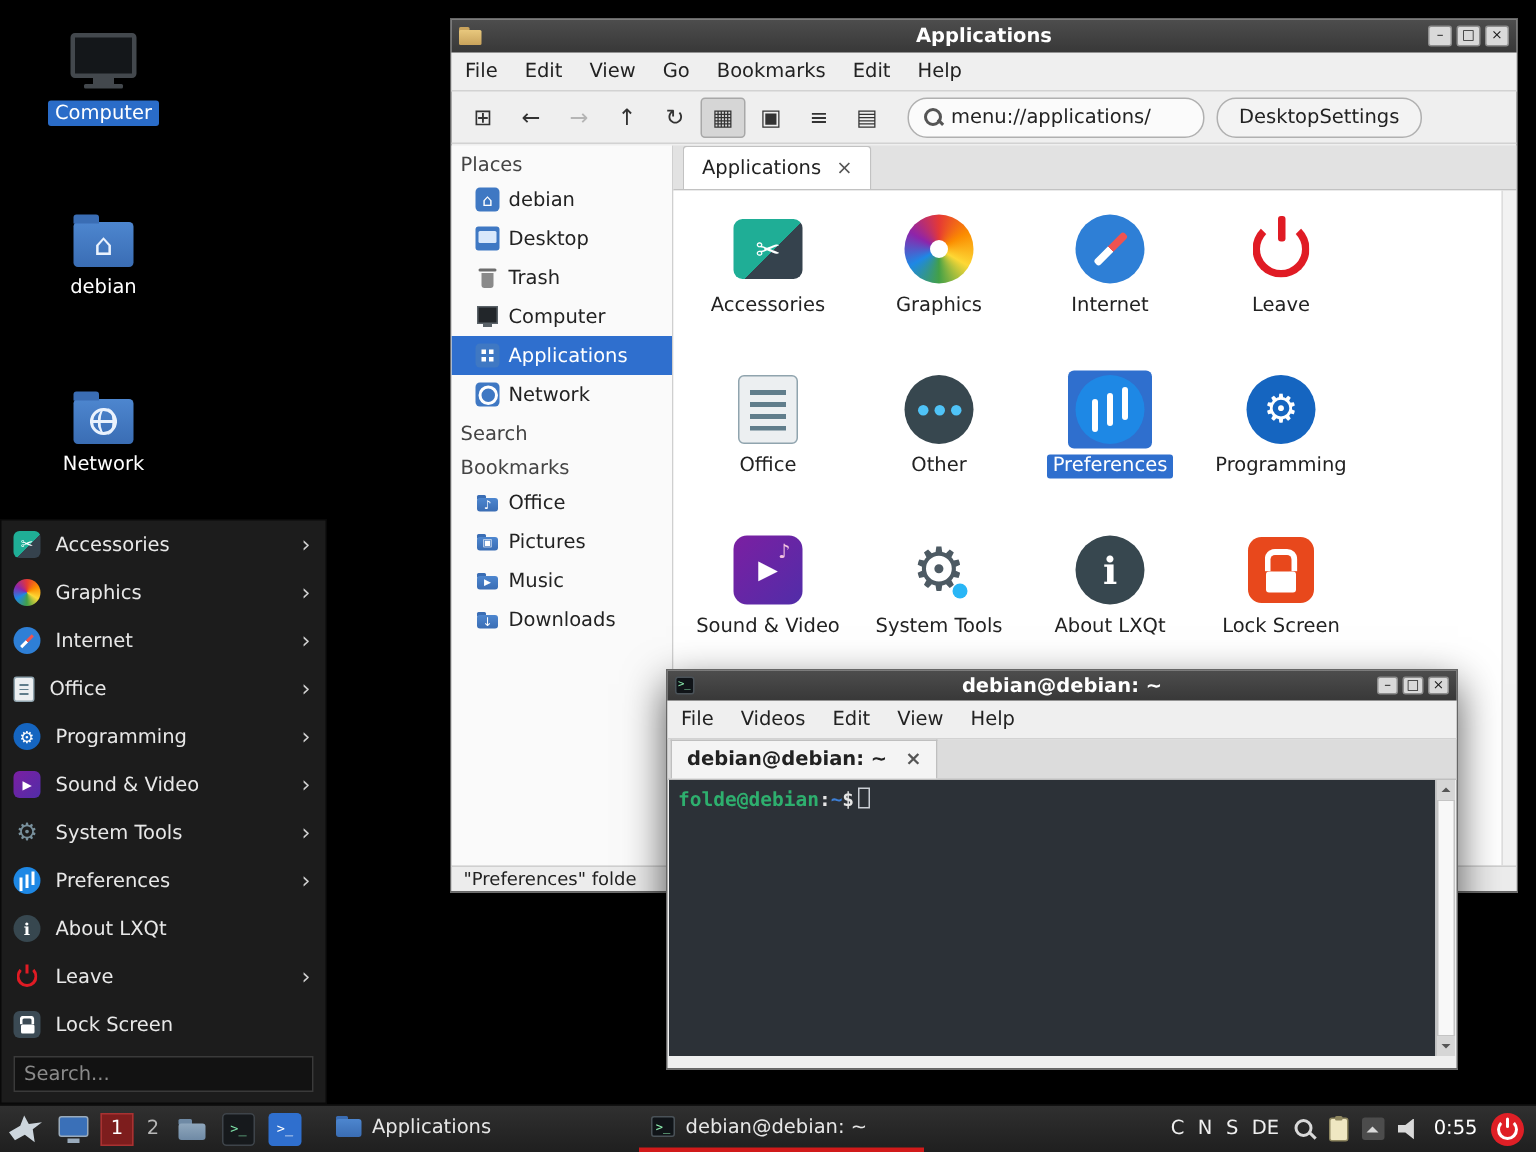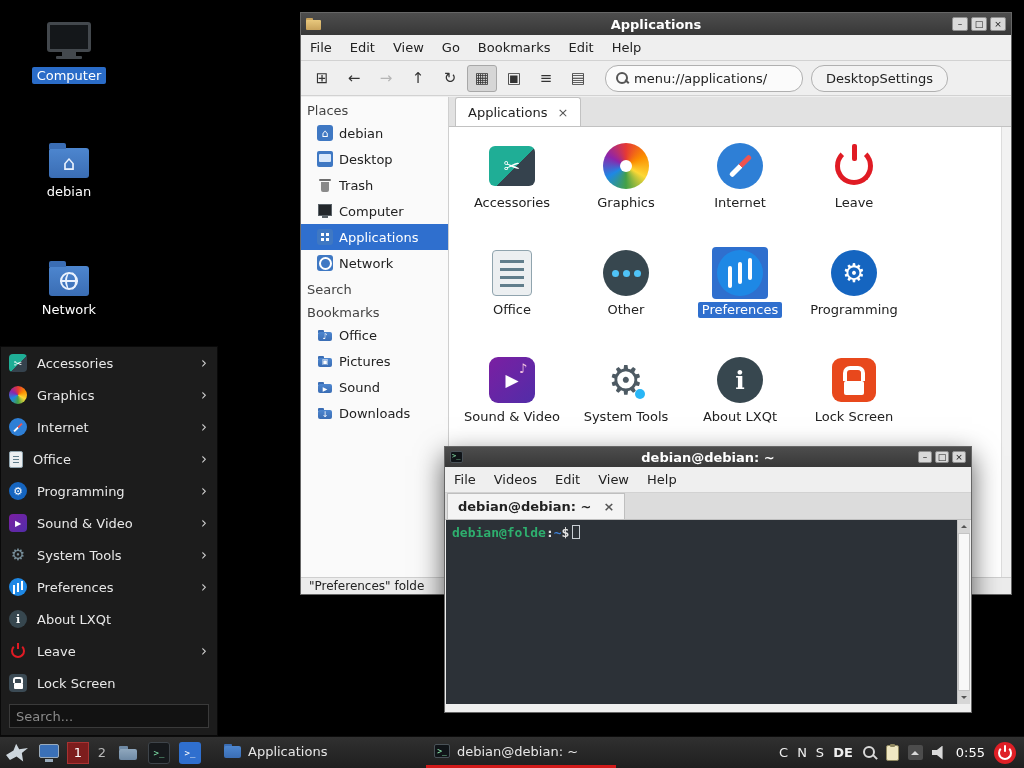--- a/index.html
+++ b/index.html
@@ -201,21 +201,21 @@
 .task.active{border-bottom-color:#d11a1a}
 .task-apps{width:205px;margin-left:8px}
 .task-term{width:190px}
 .t-folder{width:17px;height:14px;position:relative;flex:none}
 .t-folder::before{content:"";position:absolute;left:0;top:0;width:8px;height:4px;background:#3a6db4;border-radius:1px}
 .t-folder::after{content:"";position:absolute;left:0;top:2px;right:0;bottom:0;background:linear-gradient(#4d86cf,#3a6db4);border-radius:2px}
 .t-term{width:16px;height:14px;background:#101418;border:1px solid #4a5258;border-radius:2px;display:flex;align-items:center;justify-content:center;flex:none}
 .t-term::after{content:">_";font-size:8px;color:#8ef0b0;font-family:"DejaVu Sans Mono",monospace}
 .tray{margin-left:auto;display:flex;align-items:center;gap:9px;padding-right:5px}
 .kbd{font-size:13px;color:#efefef}
-.kbd-layout{font-weight:bold}
+.kbd-layout{font-weight:normal}
 .tr-mag{width:15px;height:15px;position:relative}
 .tr-mag::before{content:"";position:absolute;left:1px;top:1px;width:8px;height:8px;border:2px solid #d9d9d9;border-radius:50%}
 .tr-mag::after{content:"";position:absolute;right:1px;bottom:0;width:2px;height:6px;background:#d9d9d9;transform:rotate(-45deg)}
 .tr-clip{width:13px;height:16px;background:#efe7c2;border:1px solid #8f8760;border-radius:2px;position:relative}
 .tr-clip::before{content:"";position:absolute;top:-2px;left:3px;width:5px;height:3px;background:#8f8760;border-radius:1px}
 .tr-box{width:15px;height:15px;background:#4c4c4c;border-radius:2px;display:flex;align-items:center;justify-content:center}
 .tr-box::after{content:"";border:4px solid transparent;border-bottom-color:#d9d9d9;margin-top:-4px}
 .tr-vol{width:15px;height:14px;background:#d9d9d9;clip-path:polygon(0 32%,34% 32%,72% 0,72% 100%,34% 68%,0 68%)}
 .clock{font-size:13px;color:#fff}
 .tr-power{width:22px;height:22px;border-radius:50%;background:#df1f26;position:relative;display:flex;align-items:center;justify-content:center}
@@ -372,21 +372,21 @@
       <div class="srow">
         <div class="sic s-folder sf-music"></div>
         <span>Office</span>
       </div>
       <div class="srow">
         <div class="sic s-folder sf-pic"></div>
         <span>Pictures</span>
       </div>
       <div class="srow">
         <div class="sic s-folder sf-video"></div>
-        <span>Sound</span>
+        <span>Music</span>
       </div>
       <div class="srow">
         <div class="sic s-folder sf-down"></div>
         <span>Downloads</span>
       </div>
     </div>
     <div class="fm-tabs">
       <div class="tab">
         <span>Applications</span>
         <span class="tclose">×</span>
@@ -490,21 +490,21 @@
     <div>View</div>
     <div>Help</div>
   </div>
   <div class="term-tabs">
     <div class="term-tab">
       <span>debian@debian: ~</span>
       <span class="tclose">×</span>
     </div>
   </div>
   <div class="term-screen">
-    <span class="p-user">debian@folde</span><span>:</span><span class="p-path">~</span><span>$</span><span class="cursor"></span>
+    <span class="p-user">folde@debian</span><span>:</span><span class="p-path">~</span><span>$</span><span class="cursor"></span>
   </div>
   <div class="term-scroll">
     <div class="tsb tsb-up"></div>
     <div class="tthumb"></div>
     <div class="tsb tsb-down"></div>
   </div>
 </div>
 
 <div class="taskbar">
   <div class="birdbtn">

